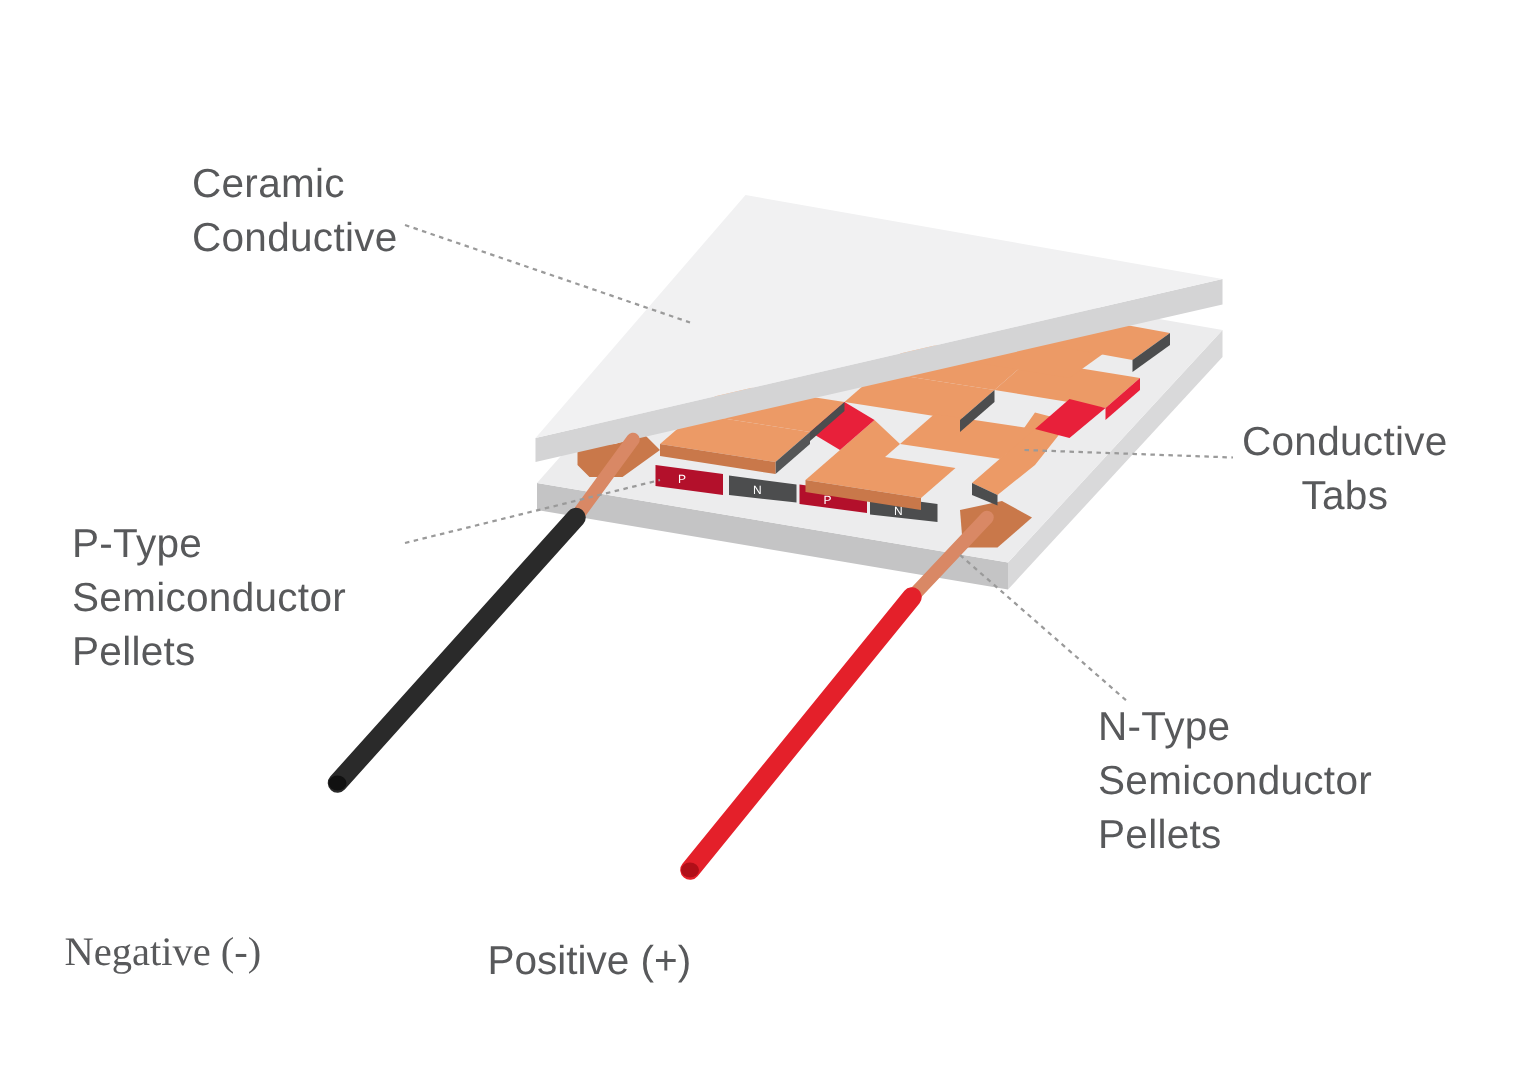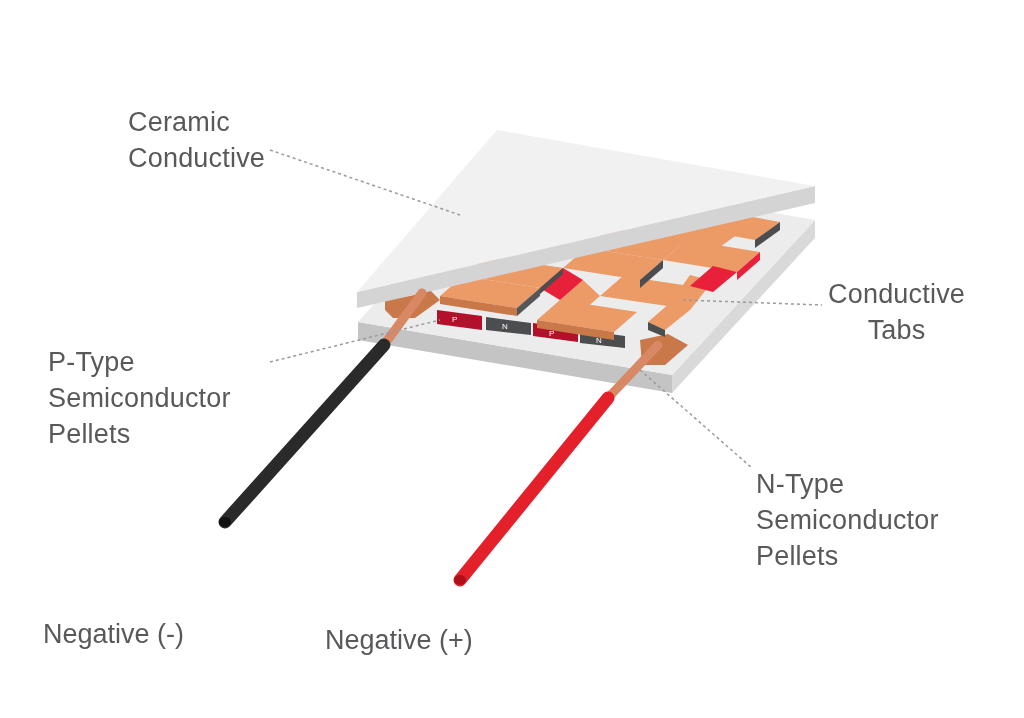--- a/index.html
+++ b/index.html
@@ -100,20 +100,20 @@
   <span>P-Type</span>
   <span>Semiconductor</span>
   <span>Pellets</span>
 </div>
 
 <div class="label" style="left:828px; top:276px;text-align:center;">
   <span>Conductive</span>
   <span>Tabs</span>
 </div>
 
-<div class="label" style="left:756px; top:466px;">
+<div class="label" style="left:732px; top:466px;">
   <span>N-Type</span>
   <span>Semiconductor</span>
   <span>Pellets</span>
 </div>
 
-<div class="pin-label" style="left:43px; top:618px;">Negative (-)</div>
-<div class="pin-label" style="left:325px; top:624px;">Negative (+)</div>
+<div class="pin-label" style="left:43px; top:618px;font-family:Liberation Serif, serif;">Negative (-)</div>
+<div class="pin-label" style="left:325px; top:624px;">Positive (+)</div>
 
 </body></html>

